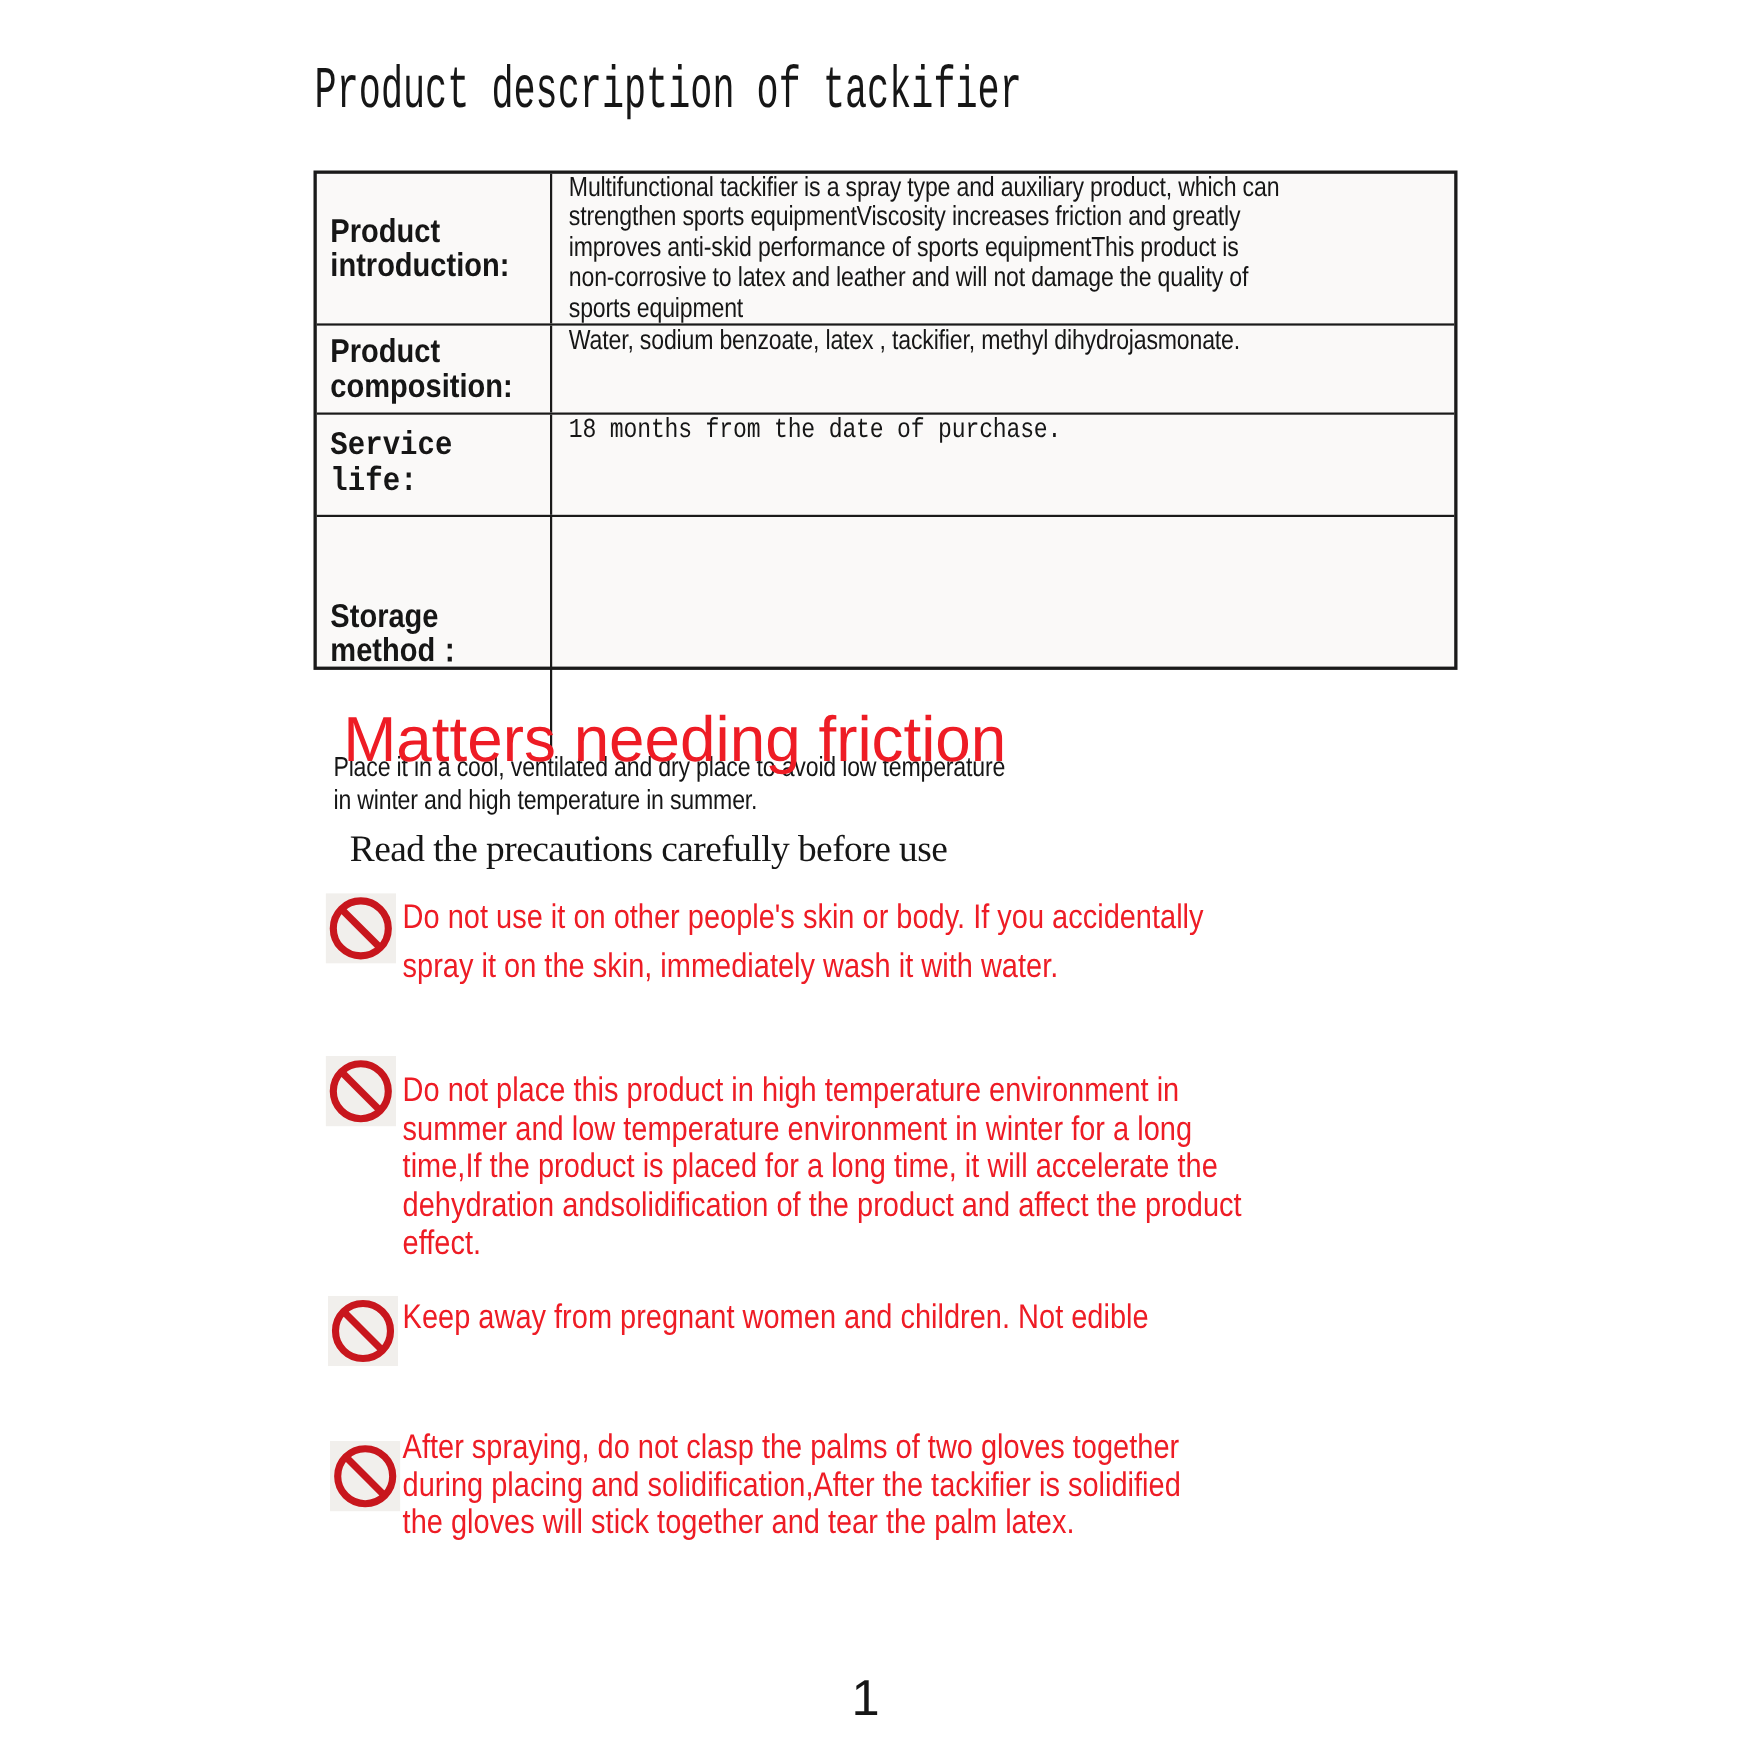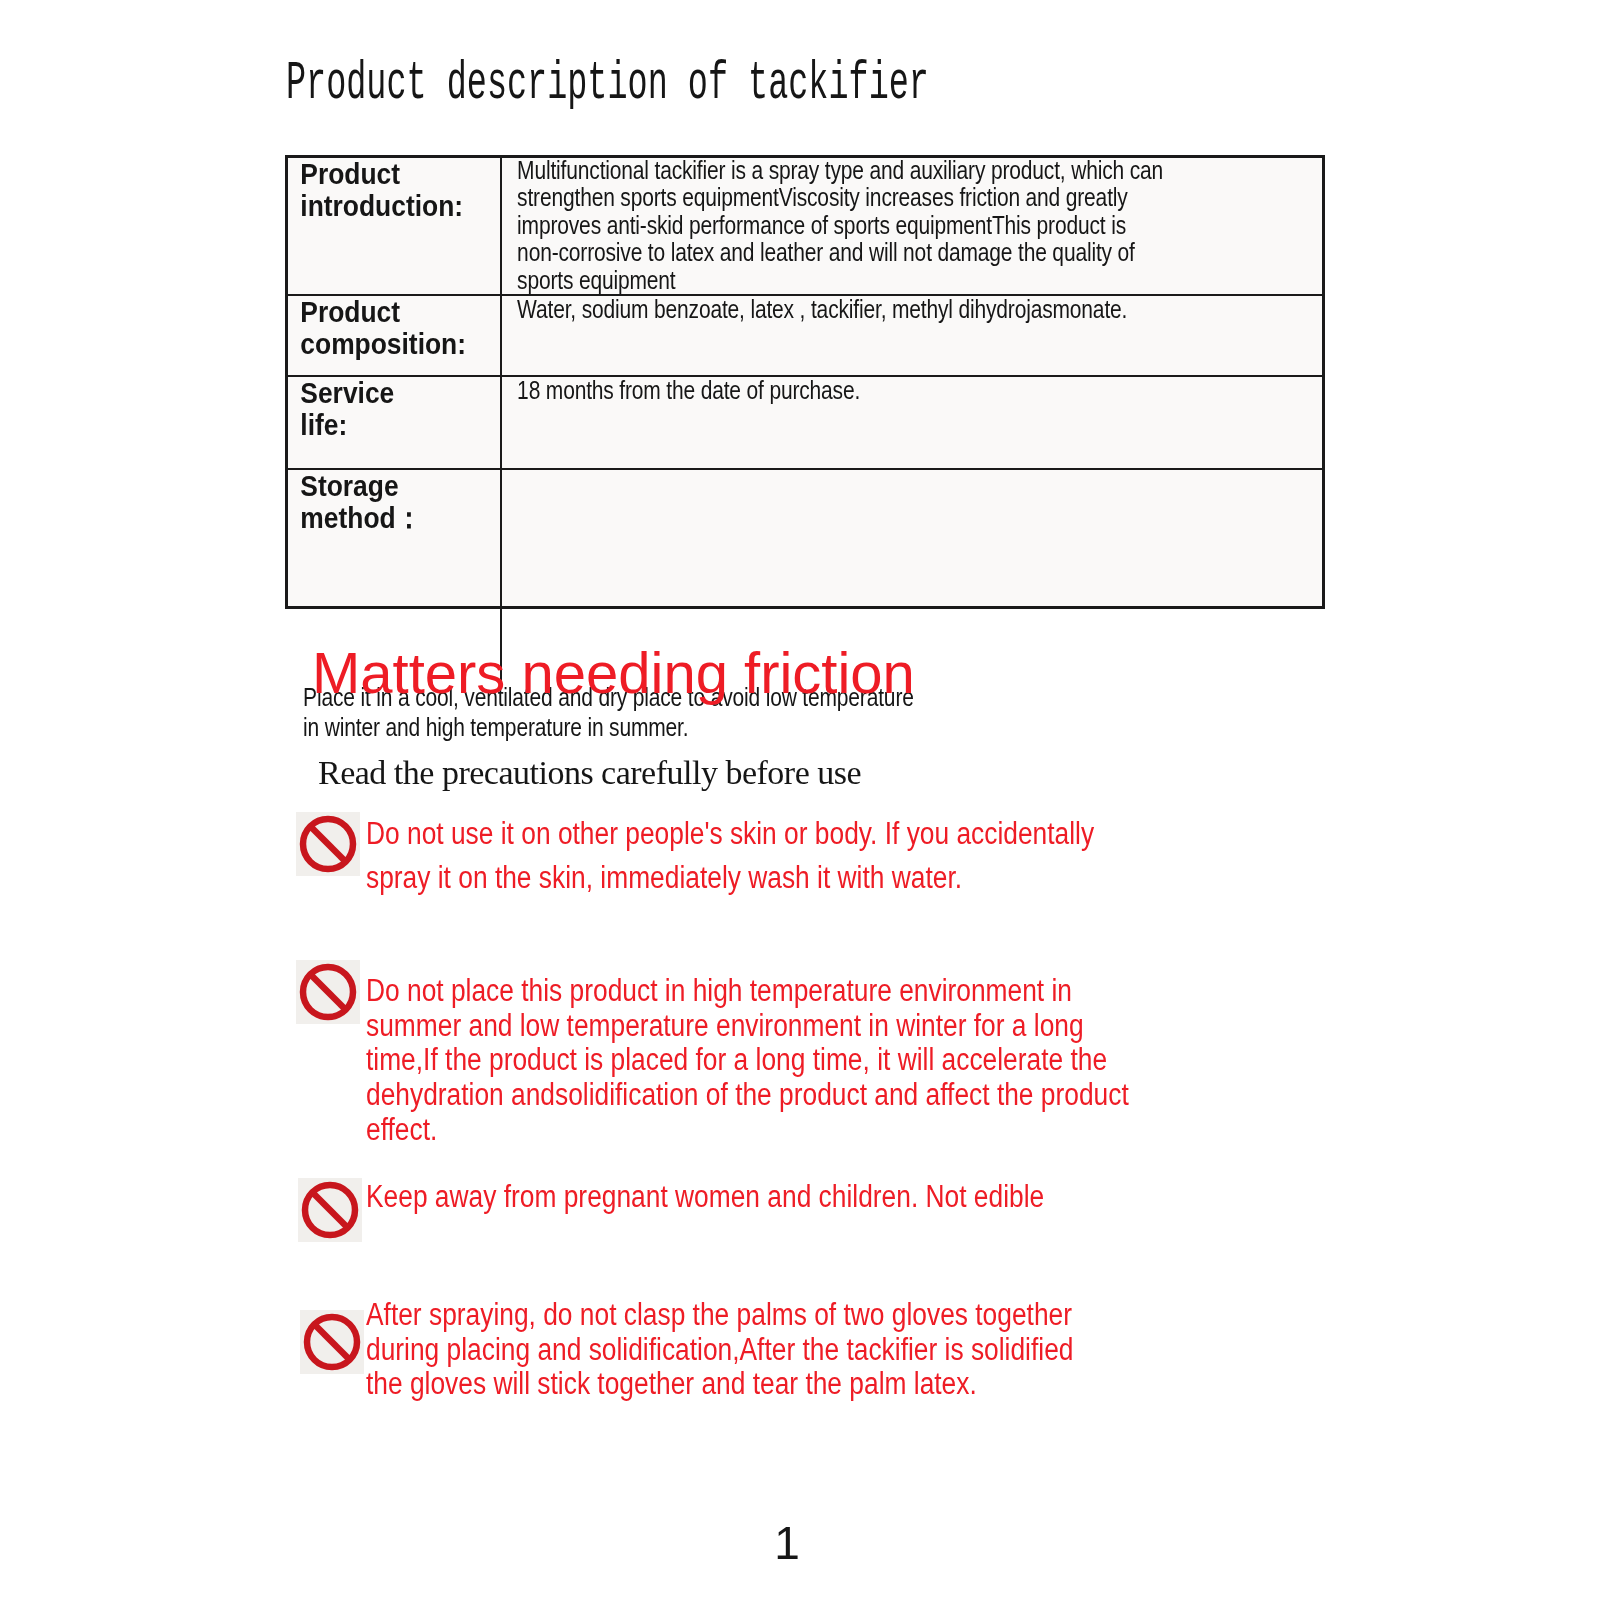--- a/index.html
+++ b/index.html
@@ -25,26 +25,26 @@
   
   .spec-table{
     position:absolute;left:285px;top:155px;width:1034px;
     border:3px solid var(--border,#1a1a1a);
     background:var(--table-bg,#faf9f8);
   }
   .spec-row{display:flex;border-bottom:2px solid var(--border,#1a1a1a);}
   .spec-row:last-child{border-bottom:none;flex-direction:column;}
   .spec-row.r1{height:136px;}
   .spec-row.r2{height:79px;}
-  .spec-row.r3{height:91px;}
+  .spec-row.r3{height:91px;font-family:Liberation Mono, monospace;}
   .spec-row.r4{height:136px;}
   .cell-label{
     width:212px;flex:0 0 212px;
     border-right:2px solid var(--border,#1a1a1a);
-    display:flex;overflow:visible;
+    display:flex;align-items:center;overflow:visible;
   }
   .lbl{
     width:240px;padding-left:14px;
     font-weight:bold;font-size:30px;line-height:1.05;
     white-space:pre-line;
     transform:scaleX(0.88);transform-origin:left center;
     color:var(--text,#161616);
   }
   .cell-value{flex:1;display:flex;align-items:flex-start;overflow:visible;}
   .spec-row.r1 .cell-value{align-items:flex-end;padding-top:7px;}

